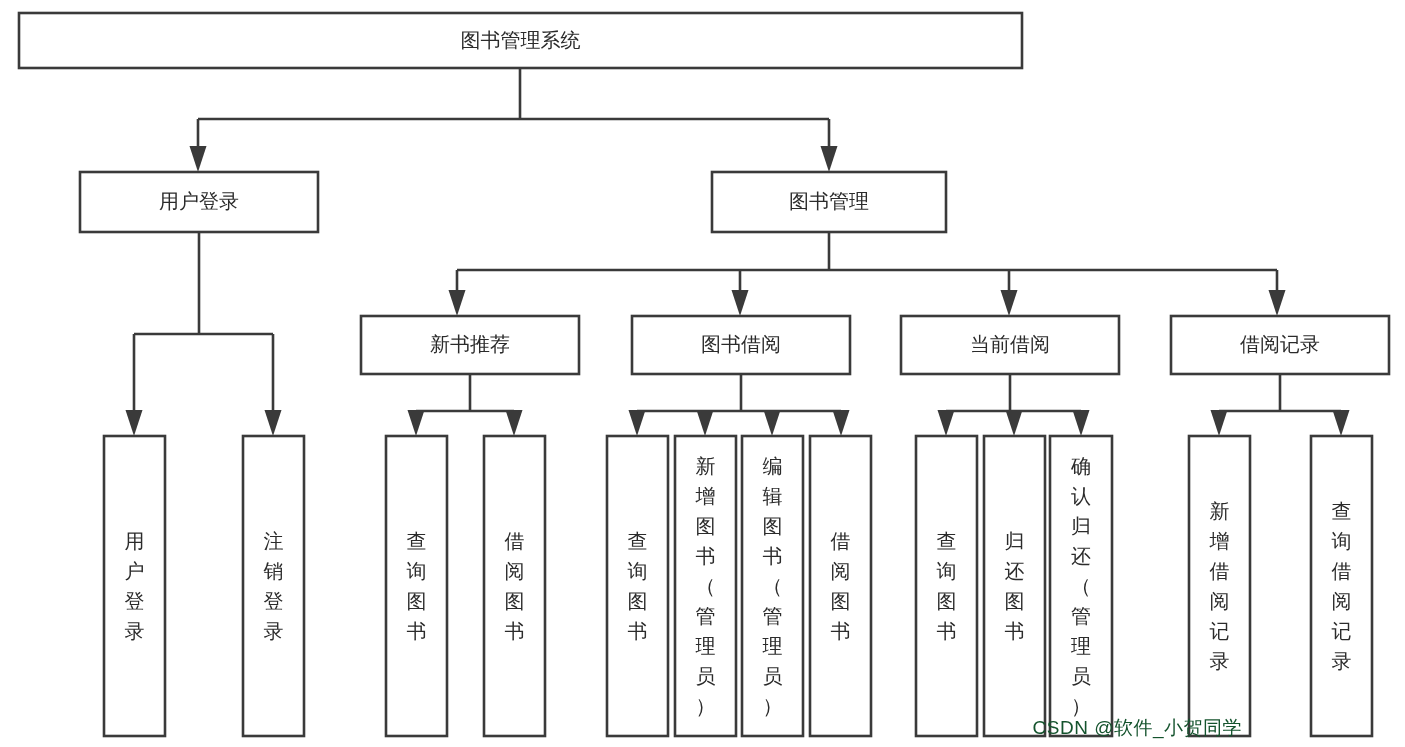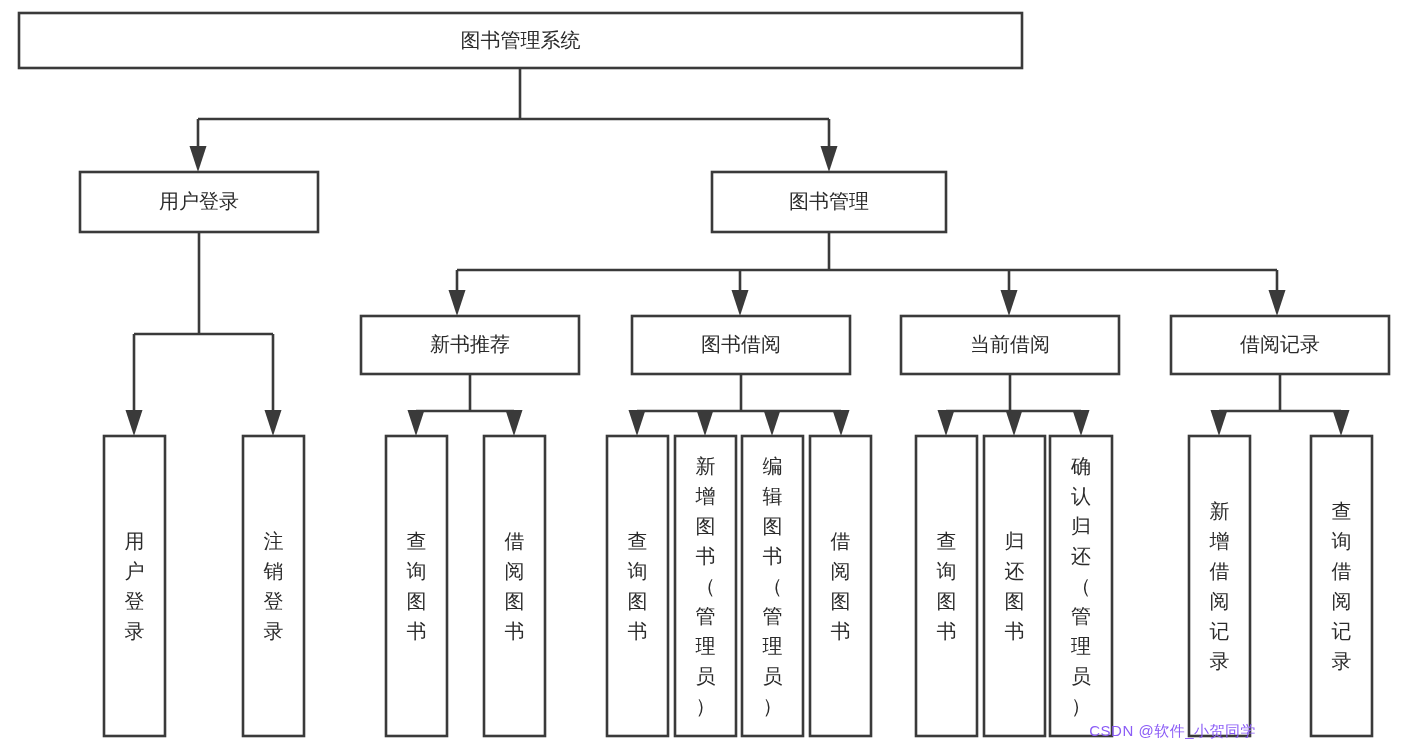--- a/index.html
+++ b/index.html
@@ -49,25 +49,25 @@
     dominant-baseline: middle;
   }
   .node-label-vertical {
     font-family: "Liberation Sans", "DejaVu Sans", sans-serif;
     fill: #2b2b2b;
     font-size: 20px;
     text-anchor: middle;
   }
   .watermark {
     position: absolute;
-    right: 8px;
+    right: 22px;
     bottom: 6px;
     font-family: "Liberation Sans", "DejaVu Sans", sans-serif;
-    font-size: 15px;
-    color: #8b5cf6;
+    font-size: 19px;
+    color: #14532d;
     letter-spacing: 0.5px;
     white-space: nowrap;
     user-select: none;
   }
 </style>
 </head>
 <body>
 
 <div id="diagram-root">
   <svg class="flow" viewBox="0 0 1405 747" xmlns="http://www.w3.org/2000/svg">

